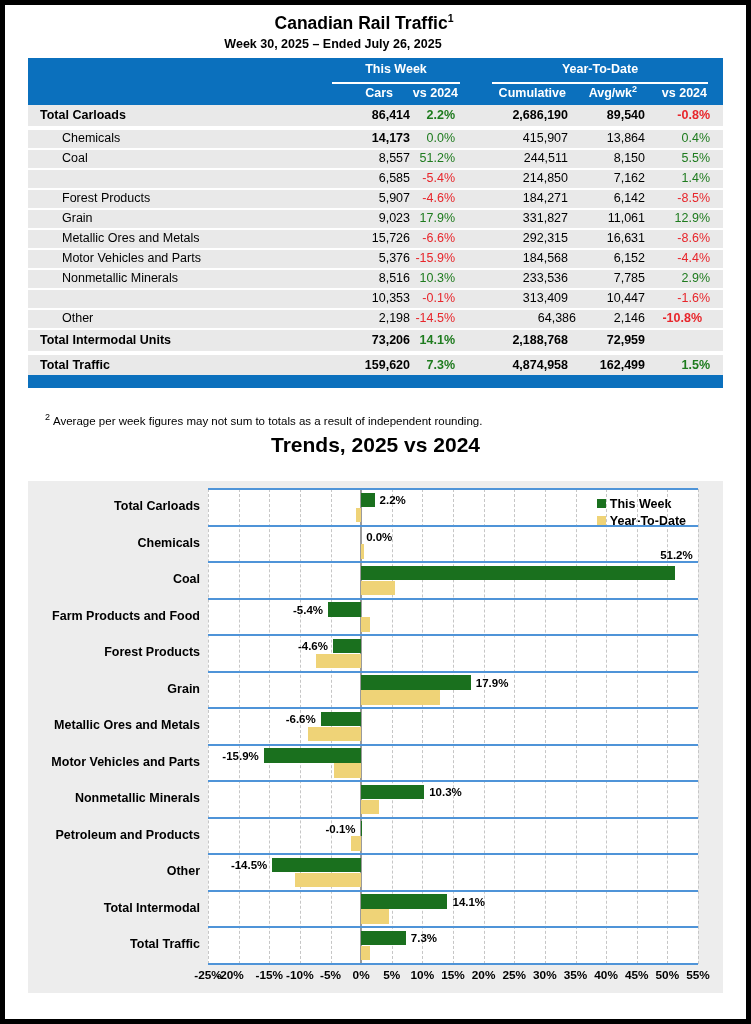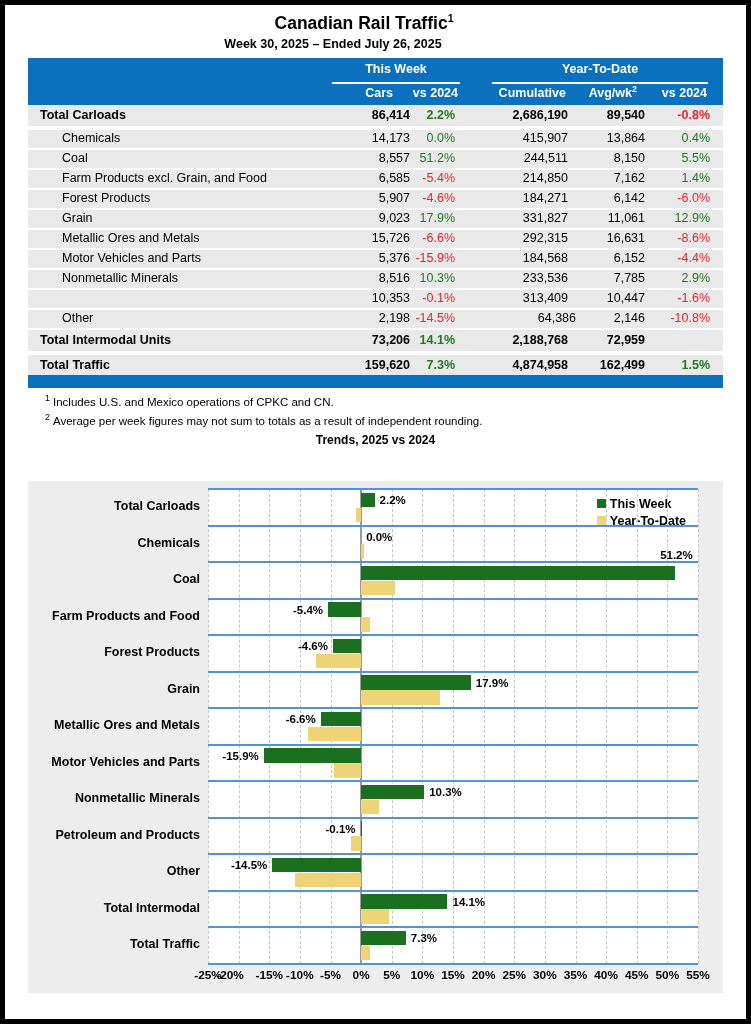--- a/index.html
+++ b/index.html
@@ -34,21 +34,21 @@
 
   .table-bottom-bar { position:absolute; left:23px; top:370px; width:695px; height:13px; background:#0b70bd; }
 
   
   .footnote { position:absolute; left:40px; font-size:11.5px; white-space:nowrap; }
   .footnote sup { font-size:9px; margin-right:3px; }
   .fn1 { top:388px; }
   .fn2 { top:407px; }
 
   
-  .chart-title { position:absolute; top:428px; left:0; width:741px; text-align:center; font-size:12px; font-weight:bold; }
+  .chart-title { position:absolute; top:428px; left:0; width:741px; text-align:center; font-size:21px; font-weight:bold; }
   .chart-subtitle { position:absolute; top:453px; left:0; width:741px; text-align:center; font-size:12.5px; font-weight:bold; }
 
   
   .chart-box { position:absolute; left:23px; top:476px; width:695px; height:512px; background:#ededed; }
   .plot { position:absolute; left:180px; top:8px; width:490px; height:474.5px; background:#fff; }
   .gridline { position:absolute; top:0; bottom:0; width:0; border-left:1px dashed #c6c6c6; }
   .zeroline { position:absolute; top:0; bottom:0; width:2px; background:#9b9b9b; }
   .bandline { position:absolute; left:0; width:100%; height:2px; background:#4f94d8; }
   .bar { position:absolute; height:14.5px; }
   .bar.green { background:#1a701e; }
@@ -94,49 +94,48 @@
         <div class="trow bold">
           <span class="rlabel">Total Carloads</span>
           <span class="num" style="right: 313px;">86,414</span>
           <span class="num pos" style="right: 268px;">2.2%</span>
           <span class="num" style="right: 155px;">2,686,190</span>
           <span class="num" style="right: 78px;">89,540</span>
           <span class="num neg" style="right: 13px;">-0.8%</span>
         </div>
         <div class="trow">
           <span class="rlabel indent">Chemicals</span>
-          <span class="num" style="right: 313px;">14,173</span>
+          <span class="num" style="right: 313px; font-weight: bold;">14,173</span>
           <span class="num pos" style="right: 268px;">0.0%</span>
           <span class="num" style="right: 155px;">415,907</span>
           <span class="num" style="right: 78px;">13,864</span>
           <span class="num pos" style="right: 13px;">0.4%</span>
         </div>
         <div class="trow">
           <span class="rlabel indent">Coal</span>
           <span class="num" style="right: 313px;">8,557</span>
           <span class="num pos" style="right: 268px;">51.2%</span>
           <span class="num" style="right: 155px;">244,511</span>
           <span class="num" style="right: 78px;">8,150</span>
           <span class="num pos" style="right: 13px;">5.5%</span>
         </div>
         <div class="trow">
-          <span class="rlabel indent">Farm Products excl. Grain, and Food</span>
           <span class="num" style="right: 313px;">6,585</span>
           <span class="num neg" style="right: 268px;">-5.4%</span>
           <span class="num" style="right: 155px;">214,850</span>
           <span class="num" style="right: 78px;">7,162</span>
           <span class="num pos" style="right: 13px;">1.4%</span>
         </div>
         <div class="trow">
           <span class="rlabel indent">Forest Products</span>
           <span class="num" style="right: 313px;">5,907</span>
           <span class="num neg" style="right: 268px;">-4.6%</span>
           <span class="num" style="right: 155px;">184,271</span>
           <span class="num" style="right: 78px;">6,142</span>
-          <span class="num neg" style="right: 13px;">-6.0%</span>
+          <span class="num neg" style="right: 13px;">-8.5%</span>
         </div>
         <div class="trow">
           <span class="rlabel indent">Grain</span>
           <span class="num" style="right: 313px;">9,023</span>
           <span class="num pos" style="right: 268px;">17.9%</span>
           <span class="num" style="right: 155px;">331,827</span>
           <span class="num" style="right: 78px;">11,061</span>
           <span class="num pos" style="right: 13px;">12.9%</span>
         </div>
         <div class="trow">
@@ -169,21 +168,21 @@
           <span class="num" style="right: 155px;">313,409</span>
           <span class="num" style="right: 78px;">10,447</span>
           <span class="num neg" style="right: 13px;">-1.6%</span>
         </div>
         <div class="trow">
           <span class="rlabel indent">Other</span>
           <span class="num" style="right: 313px;">2,198</span>
           <span class="num neg" style="right: 268px;">-14.5%</span>
           <span class="num" style="right: 147px;">64,386</span>
           <span class="num" style="right: 78px;">2,146</span>
-          <span class="num neg" style="right: 13px;">-10.8%</span>
+          <span class="num neg" style="right: 21px; font-weight: bold;">-10.8%</span>
         </div>
         <div class="trow bold">
           <span class="rlabel">Total Intermodal Units</span>
           <span class="num" style="right: 313px;">73,206</span>
           <span class="num pos" style="right: 268px;">14.1%</span>
           <span class="num" style="right: 155px;">2,188,768</span>
           <span class="num" style="right: 78px;">72,959</span>
           <span class="num pos" style="right: 13px; margin-top: 40px;">4.5%</span>
         </div>
         <div class="trow bold">
@@ -192,21 +191,20 @@
           <span class="num pos" style="right: 268px;">7.3%</span>
           <span class="num" style="right: 155px;">4,874,958</span>
           <span class="num" style="right: 78px;">162,499</span>
           <span class="num pos" style="right: 13px;">1.5%</span>
         </div>
       </div>
   </div>
 
   <div class="table-bottom-bar"></div>
 
-  <div class="footnote fn1"><sup>1</sup><span>Includes U.S. and Mexico operations of CPKC and CN.</span></div>
   <div class="footnote fn2"><sup>2</sup><span>Average per week figures may not sum to totals as a result of independent rounding.</span></div>
 
   <div class="chart-title">Trends, 2025 vs 2024</div>
 
   <div class="chart-box">
     <div class="plot" id="plot">
       <div class="legend">
         <div class="legend-item">
           <span class="swatch green"></span>
           <span>This Week</span>

